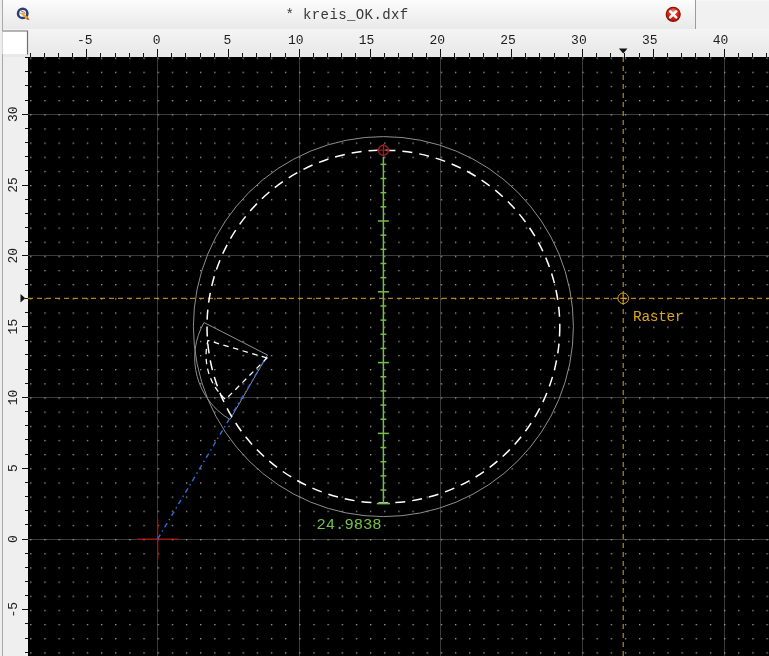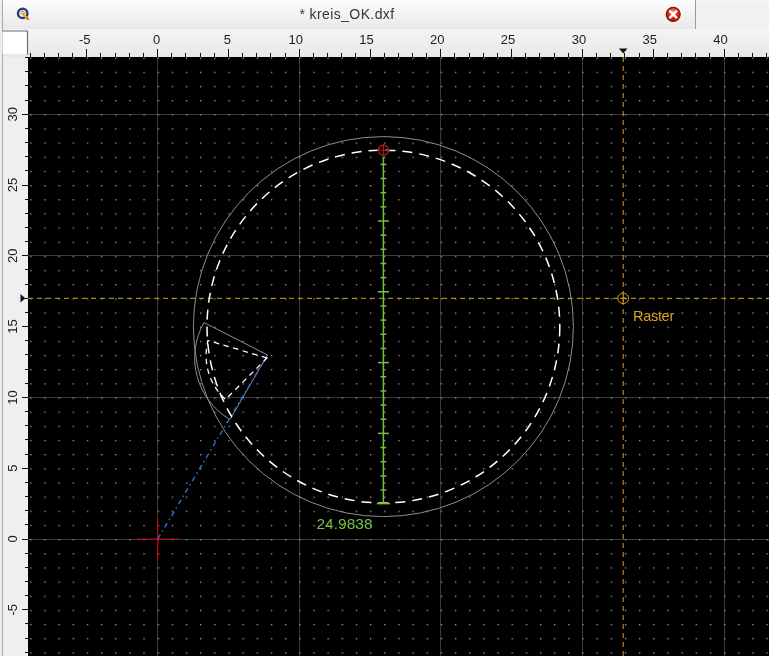--- a/index.html
+++ b/index.html
@@ -1,17 +1,17 @@
 <!DOCTYPE html>
 <html><head>
 <meta charset="utf-8">
 <style>
   html,body { margin:0; padding:0; width:769px; height:656px; overflow:hidden;
     background:#ffffff; font-family:"Liberation Sans", sans-serif; }
-  #root { position:relative; width:769px; height:656px; }
+  #root { position:relative; width:769px; height:656px;font-family:Liberation Mono, monospace; }
   svg { position:absolute; left:0; top:0; display:block; transform:translateZ(0); }
 </style>
 </head>
 <body>
 <div id="root">
 <svg width="769" height="656" viewBox="0 0 769 656">
   <defs>
     <linearGradient id="tabg" x1="0" y1="0" x2="0" y2="1">
       <stop offset="0" stop-color="#fcfcfc"></stop>
       <stop offset="1" stop-color="#e9e9e9"></stop>

